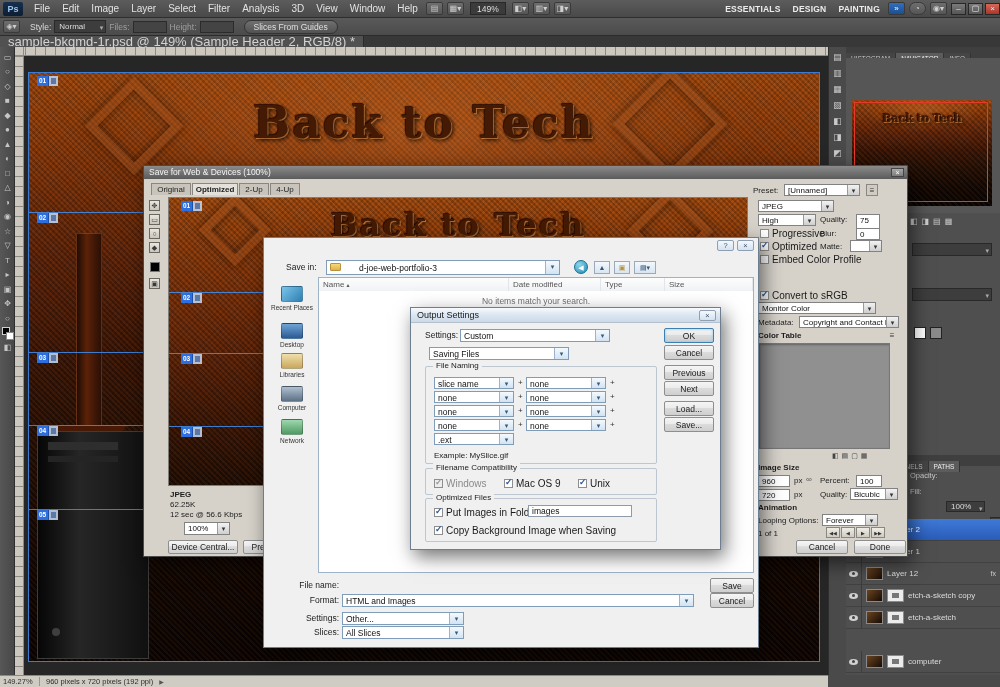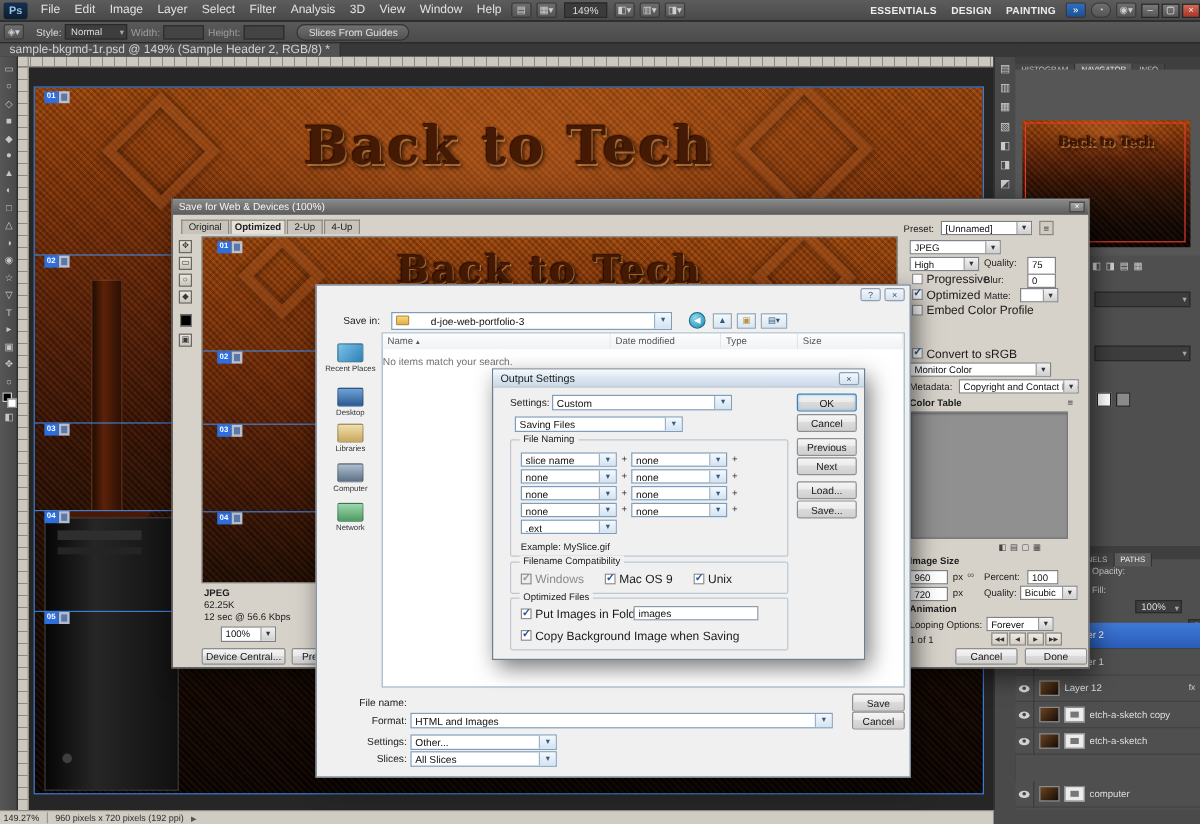--- a/index.html
+++ b/index.html
@@ -15,21 +15,21 @@
 .ws{font-size:8.5px;font-weight:bold;color:#ececec;padding:0 6px;letter-spacing:.2px}
 .winbtn{width:15px;height:12px;border:1px solid #282828;background:linear-gradient(#7a7a7a,#565656);color:#eee;font-size:8px;line-height:10px;text-align:center;margin-left:2px;flex:none}
 .winbtn.close{background:linear-gradient(#d4695a,#a93527)}
 .optbar{position:absolute;left:0;top:18px;width:1000px;height:18px;background:linear-gradient(#595959,#4b4b4b);border-bottom:1px solid #2c2c2c;display:flex;align-items:center;font-size:9px;color:#ddd;z-index:49}
 .dk-dd{position:relative;height:13px;background:#3d3d3d;border:1px solid #292929;color:#ddd;font-size:8px;line-height:11px;padding:0 13px 0 4px;flex:none}
 .dk-dd::after{content:"▾";position:absolute;right:2px;top:1px;font-size:7px;color:#aaa}
 .dk-field{height:12px;width:34px;background:#444;border:1px solid #2b2b2b;flex:none}
 .pill-btn{height:14px;border:1px solid #333;border-radius:7px;background:linear-gradient(#707070,#525252);color:#e0e0e0;font-size:8.5px;line-height:12px;padding:0 9px;flex:none}
 .graylbl{color:#9e9e9e;font-size:8.5px;margin:0 3px}
 .doctabs{position:absolute;left:0;top:36px;width:1000px;height:11px;background:#383838;z-index:10}
-.doctab{position:absolute;left:0;top:0;height:11px;background:#515151;border-right:1px solid #2b2b2b;color:#d2d2d2;font-size:10px;line-height:11px;padding:0 8px}
+.doctab{position:absolute;left:0;top:0;height:11px;background:#515151;border-right:1px solid #2b2b2b;color:#d2d2d2;font-size:13px;line-height:11px;padding:0 8px}
 .toolstrip{position:absolute;left:0;top:36px;width:15px;height:639px;background:linear-gradient(90deg,#575757,#484848);border-right:1px solid #2e2e2e;z-index:9}
 .tool{width:15px;height:14.5px;color:#c6c6c6;font-size:8px;text-align:center;line-height:14px}
 .fgswatch{position:relative;width:15px;height:15px}
 .fgswatch .fg{position:absolute;left:2px;top:1px;width:8px;height:8px;background:#000;border:1px solid #cfcfcf}
 .fgswatch .bg{position:absolute;left:6px;top:6px;width:8px;height:8px;background:#fff;border:1px solid #888}
 .ruler-top{position:absolute;left:15px;top:47px;width:813px;height:9px;background-color:#ccc8bf;background-image:repeating-linear-gradient(90deg,#8d8a82 0 1px,transparent 1px 10px);border-bottom:1px solid #8d8a82;z-index:5}
 .ruler-left{position:absolute;left:15px;top:56px;width:9px;height:619px;background-color:#ccc8bf;background-image:repeating-linear-gradient(180deg,#8d8a82 0 1px,transparent 1px 10px);border-right:1px solid #8d8a82;z-index:5}
 .ruler-corner{position:absolute;left:15px;top:47px;width:9px;height:9px;background:#ccc8bf;border-right:1px solid #8d8a82;border-bottom:1px solid #8d8a82;z-index:6}
 
 .banner{position:absolute;overflow:hidden;background:
@@ -135,21 +135,21 @@
     <span class="mb-ic">◉▾</span>
     <span class="winbtn">–</span>
     <span class="winbtn">▢</span>
     <span class="winbtn close">×</span>
   </div>
 
   <div class="optbar">
     <span class="mb-ic" style="margin-left:3px">◈▾</span>
     <span class="graylbl" style="color:#ddd;margin-left:8px">Style:</span>
     <span class="dk-dd" style="width:52px">Normal</span>
-    <span class="graylbl">Width:</span>
+    <span class="graylbl">Files:</span>
     <span class="dk-field"></span>
     <span class="graylbl">Height:</span>
     <span class="dk-field"></span>
     <span class="pill-btn" style="margin-left:10px">Slices From Guides</span>
   </div>
 
   <div class="doctabs">
     <span class="doctab">sample-bkgmd-1r.psd @ 149% (Sample Header 2, RGB/8) *</span>
   </div>
 
@@ -443,21 +443,21 @@
       <div class="place" style="top:181px">
           <div class="pi pi-network"></div>
           <div class="plabel">Network</div>
         </div>
 
       <div class="abs" style="left:54px;top:39px;width:436px;height:296px;background:#fff;border:1px solid #9cb3c9">
         <span class="colh" style="left:0;width:190px"><span>Name</span> <span style="font-size:6px">▴</span></span>
         <span class="colh" style="left:190px;width:92px">Date modified</span>
         <span class="colh" style="left:282px;width:64px">Type</span>
         <span class="colh" style="left:346px;width:88px">Size</span>
-        <div class="abs" style="left:0;top:18px;width:434px;text-align:left;font-size:8.5px;color:#707070">No items match your search.</div>
+        <div class="abs" style="left:0;top:18px;width:434px;text-align:center;font-size:8.5px;color:#707070">No items match your search.</div>
       </div>
 
       <span class="vlbl" style="left:20px;top:341px;width:55px;text-align:right">File name:</span>
       <span class="vbtn" style="left:446px;top:340px;width:44px;height:15px;line-height:14px">Save</span>
       <span class="vlbl" style="left:20px;top:356px;width:55px;text-align:right">Format:</span>
       <span class="vdd" style="left:78px;top:356px;width:352px;height:13px">HTML and Images</span>
       <span class="vbtn" style="left:446px;top:355px;width:44px;height:15px;line-height:14px">Cancel</span>
       <span class="vlbl" style="left:20px;top:374px;width:55px;text-align:right">Settings:</span>
       <span class="vdd" style="left:78px;top:374px;width:122px;height:13px">Other...</span>
       <span class="vlbl" style="left:20px;top:388px;width:55px;text-align:right">Slices:</span>

